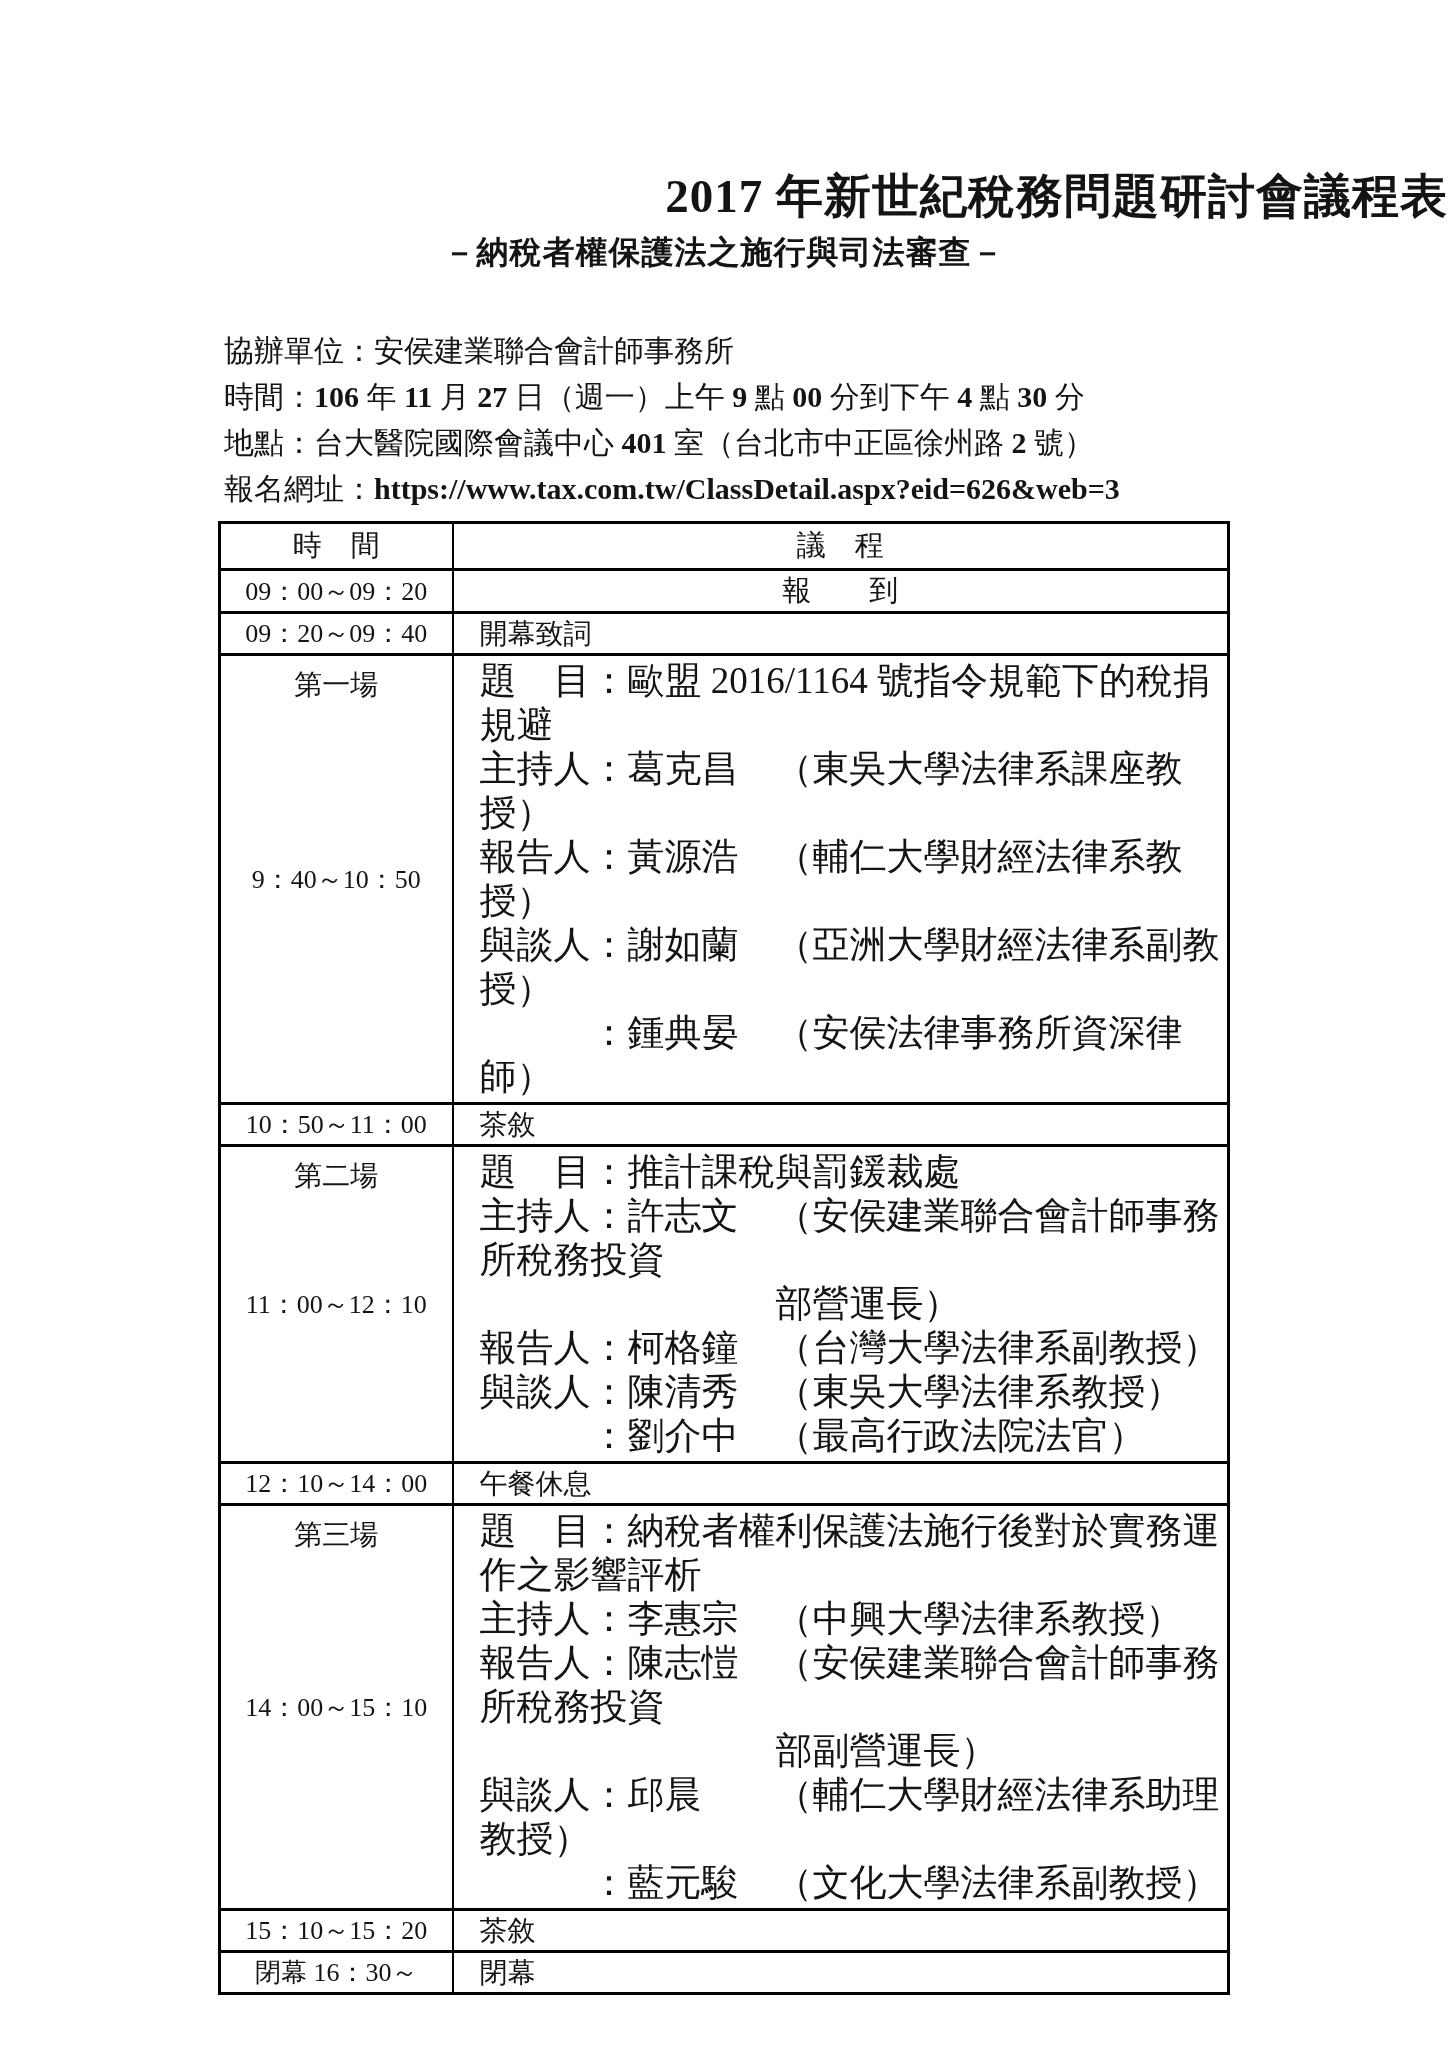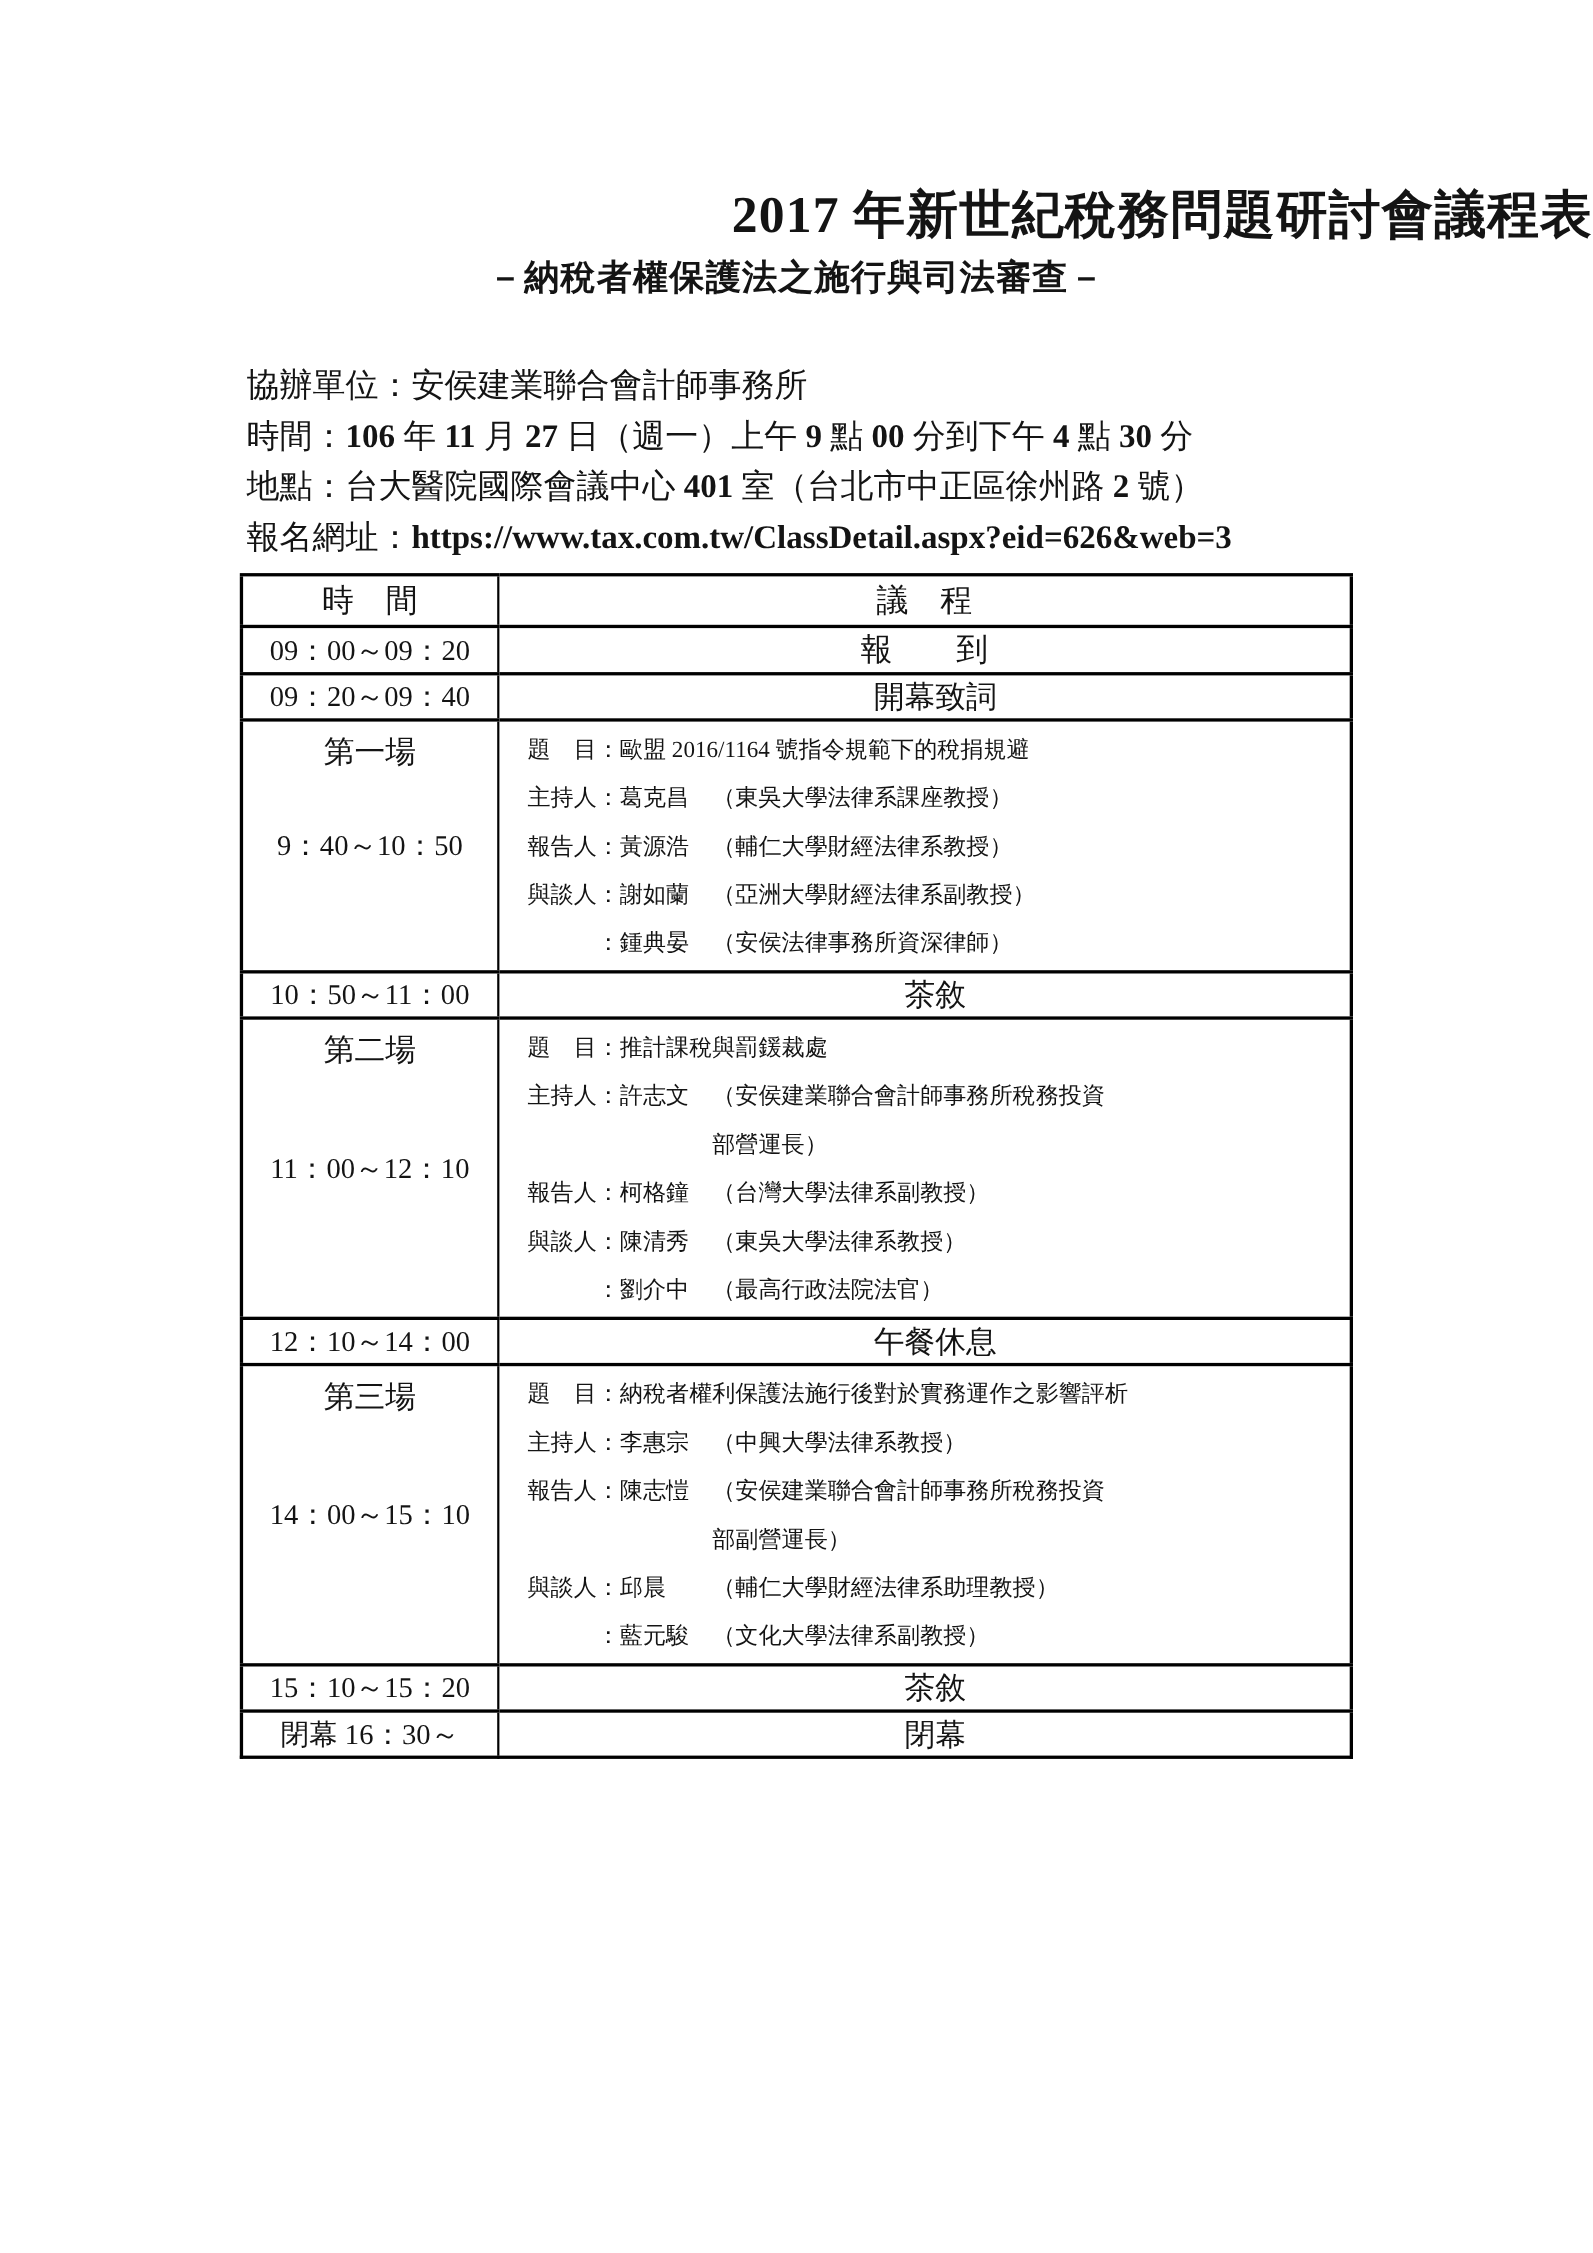--- a/index.html
+++ b/index.html
@@ -65,26 +65,26 @@
     border-right: 2px solid #000;
     text-align: center;
   }
   thead th {
     height: 44px;
     font-size: 29px;
   }
   tr.simple { height: 42px; }
   td.time { font-size: 26px; }
   td.agenda {
-    font-size: 21px;
+    font-size: 37px;
     padding-left: 26px;
     padding-right: 6px;
   }
   td.agenda.center { text-align: center; padding-left: 6px; font-size: 29px; }
-  td.agenda.left { text-align: center; font-size: 28px; }
+  td.agenda.left { text-align: left; font-size: 28px; }
   tr.session td.time {
     position: relative;
     vertical-align: top;
   }
   .session-name {
     padding-top: 9px;
     font-size: 28px;
     line-height: 40px;
   }
   .session-range {

